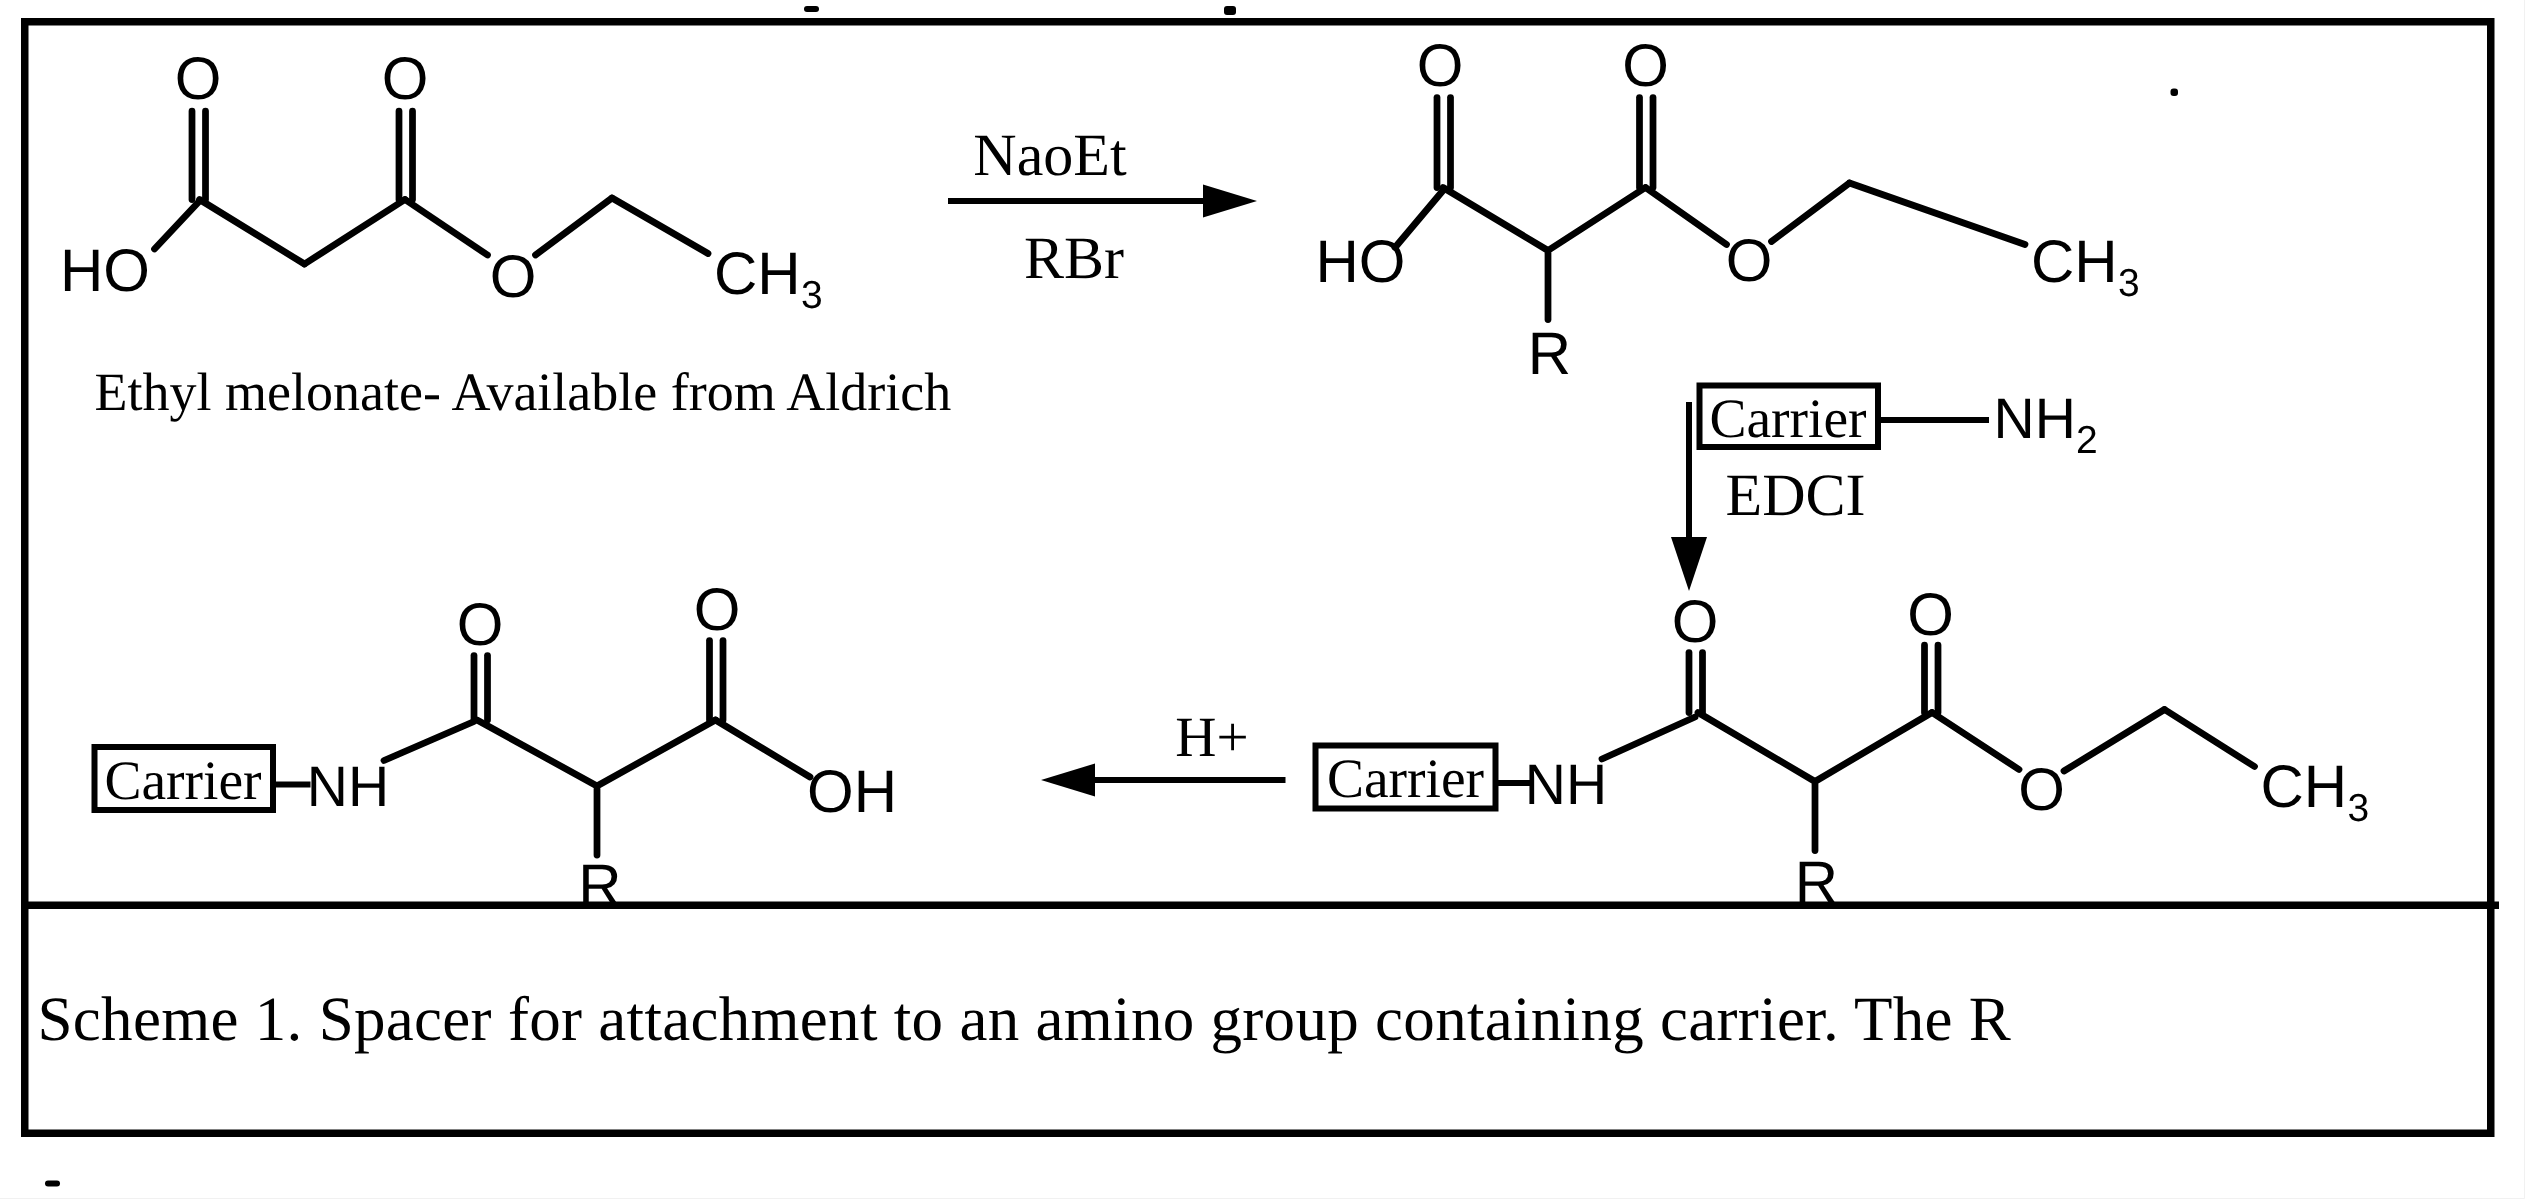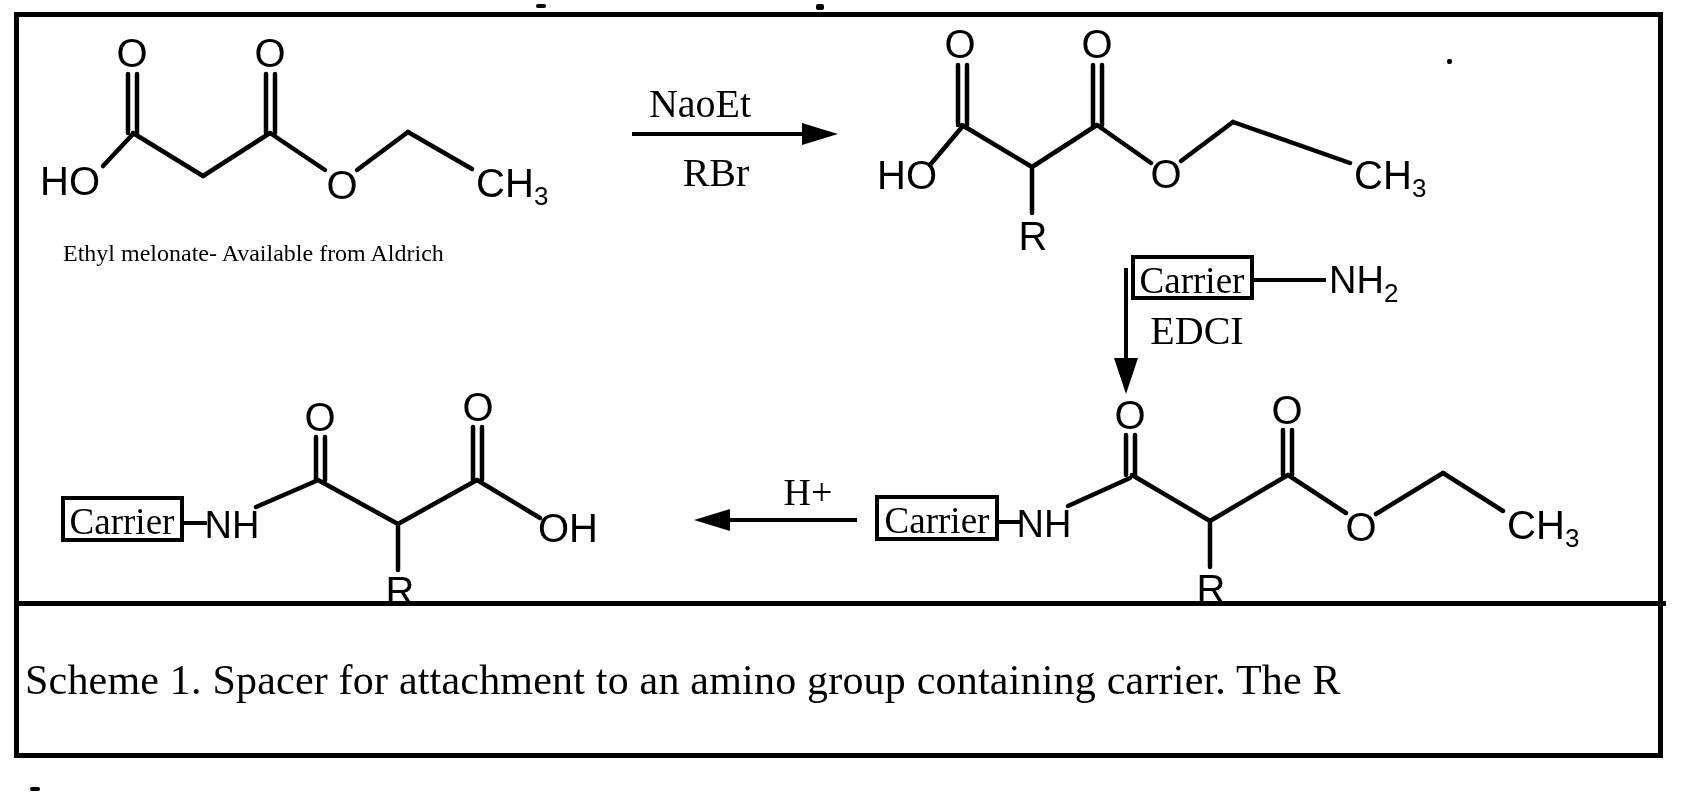--- a/index.html
+++ b/index.html
@@ -29,21 +29,21 @@
         text-anchor:middle;dominant-baseline:central;}
   .atom-start{text-anchor:start;}
   .sub{font-family:"Liberation Sans", sans-serif;font-size:26px;fill:#000;
        text-anchor:start;dominant-baseline:central;}
   .rg{font-family:"Liberation Serif", serif;font-size:40px;fill:#000;
       text-anchor:middle;dominant-baseline:central;}
   .carrier-t{font-family:"Liberation Serif", serif;font-size:37px;fill:#000;
       text-anchor:middle;dominant-baseline:central;}
   .cmpd-label{
     position:absolute;left:63px;top:240px;
-    font-family:"Liberation Serif", serif;font-size:24px;color:#000;
+    font-family:"Liberation Serif", serif;font-size:36px;color:#000;
     white-space:nowrap;
   }
   .caption{
     position:absolute;left:25px;
     font-family:"Liberation Serif", serif;font-size:42px;color:#000;
     white-space:nowrap;letter-spacing:0.2px;
   }
   .cap1{top:612px;margin-top:44px;} .cap2{top:661px;} .cap3{top:710px;}
   .speck{position:absolute;background:#000;border-radius:2px;}
 </style>

